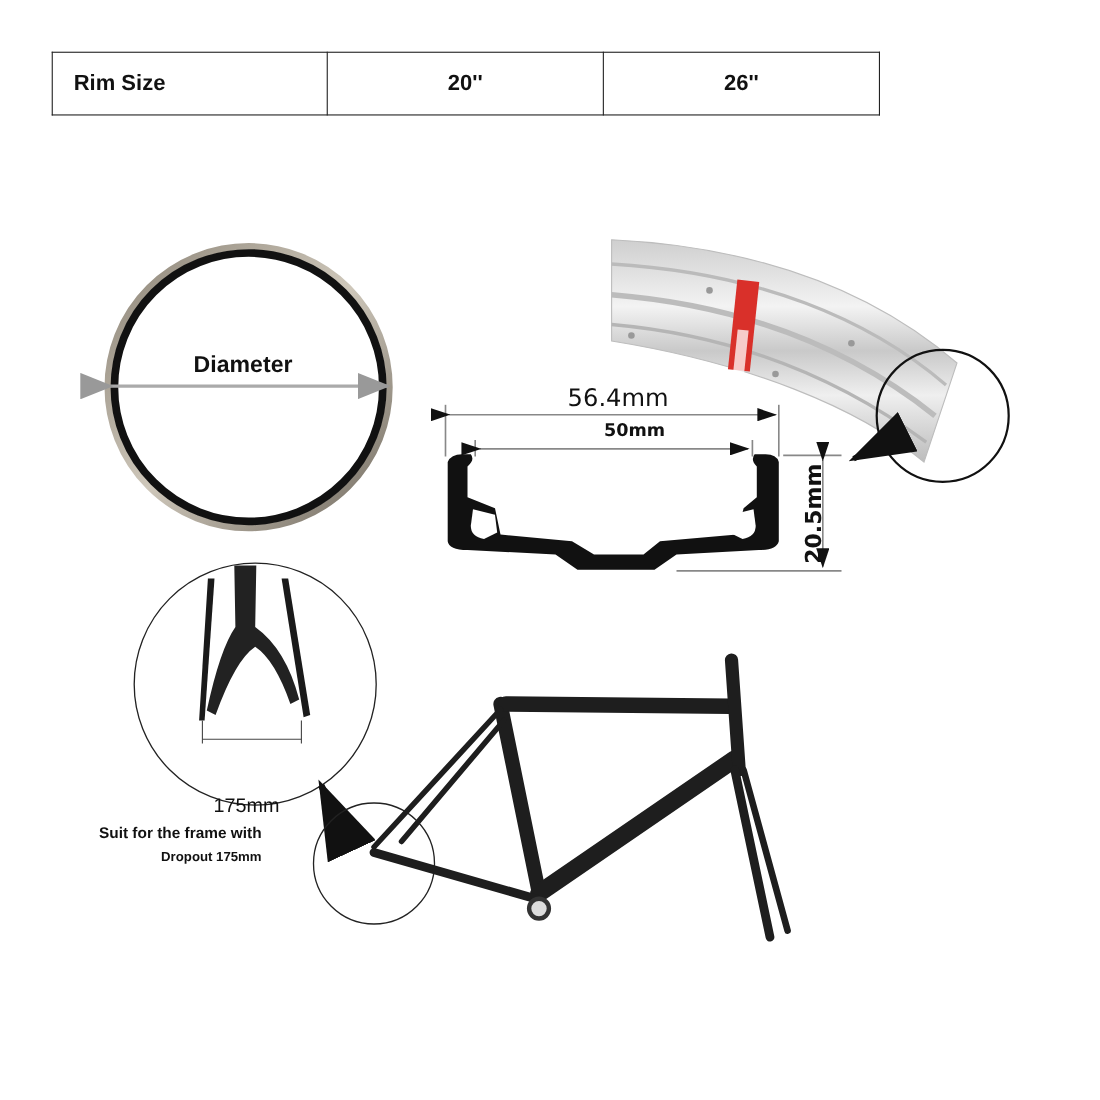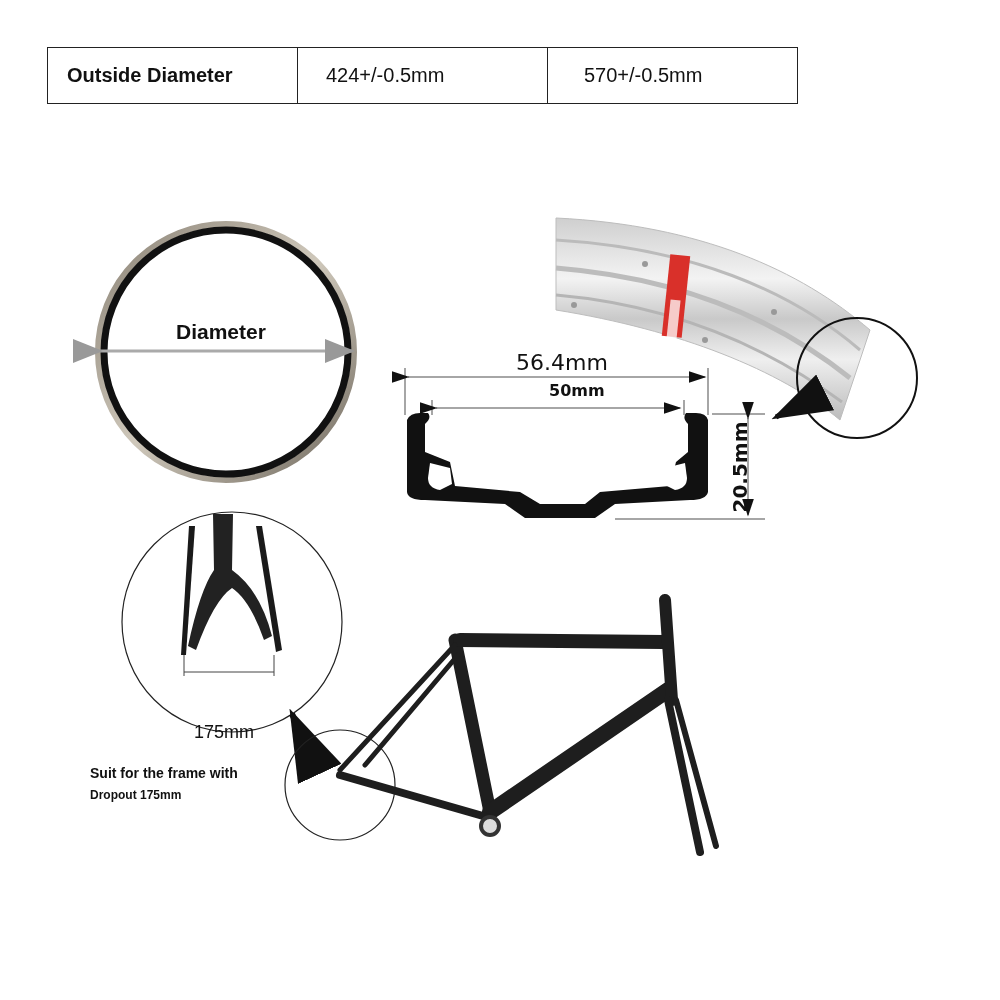--- a/index.html
+++ b/index.html
@@ -10,32 +10,32 @@
   .spec-table td.head { width:250px; text-align:center; font-weight:bold; }
   .spec-table td.val { width:250px; padding-left:28px; box-sizing:border-box; }
   .spec-table td.val2 { padding-left:36px; }
   svg.diagram { position:absolute; left:0; top:0; }
   .txt { position:absolute; white-space:nowrap; }
   .diam-label { left:176px; top:320px; font-size:21px; font-weight:bold; }
   .w1 { left:516px; top:350px; font-size:22px; font-weight:normal; font-family:"DejaVu Sans", sans-serif; }
   .w2 { left:549px; top:381px; font-size:16px; font-weight:bold; font-family:"DejaVu Sans", sans-serif; }
   .h1 { left:694px; top:455px; font-size:20px; font-weight:bold; font-family:"DejaVu Sans", sans-serif; transform:rotate(-90deg); transform-origin:center; }
   .dropout-label { left:194px; top:722px; font-size:18px; }
-  .note { left:90px; top:762px; font-size:14px; font-weight:bold; text-align:left; line-height:22px; }
+  .note { left:90px; top:746px; font-size:14px; font-weight:bold; text-align:right; line-height:22px; }
   .note2 { font-size:12px; }
 </style>
 </head>
 <body>
 
 <table class="spec-table">
   <tbody>
-  <tr>
-    <td class="label">Outside Diameter</td>
-    <td class="val">424+/-0.5mm</td>
-    <td class="val val2">570+/-0.5mm</td>
+      <tr>
+    <td class="label">Rim Size</td>
+    <td class="head">20''</td>
+    <td class="head">26''</td>
   </tr>
 </tbody>
   </table>
 
 <svg class="diagram" width="1000" height="1000" viewBox="0 0 1000 1000">
   <defs>
     <linearGradient id="ringGrad" x1="0" y1="0" x2="1" y2="1">
       <stop offset="0" stop-color="#8a8275"></stop>
       <stop offset="0.5" stop-color="#cfc8bb"></stop>
       <stop offset="1" stop-color="#6e675c"></stop>

